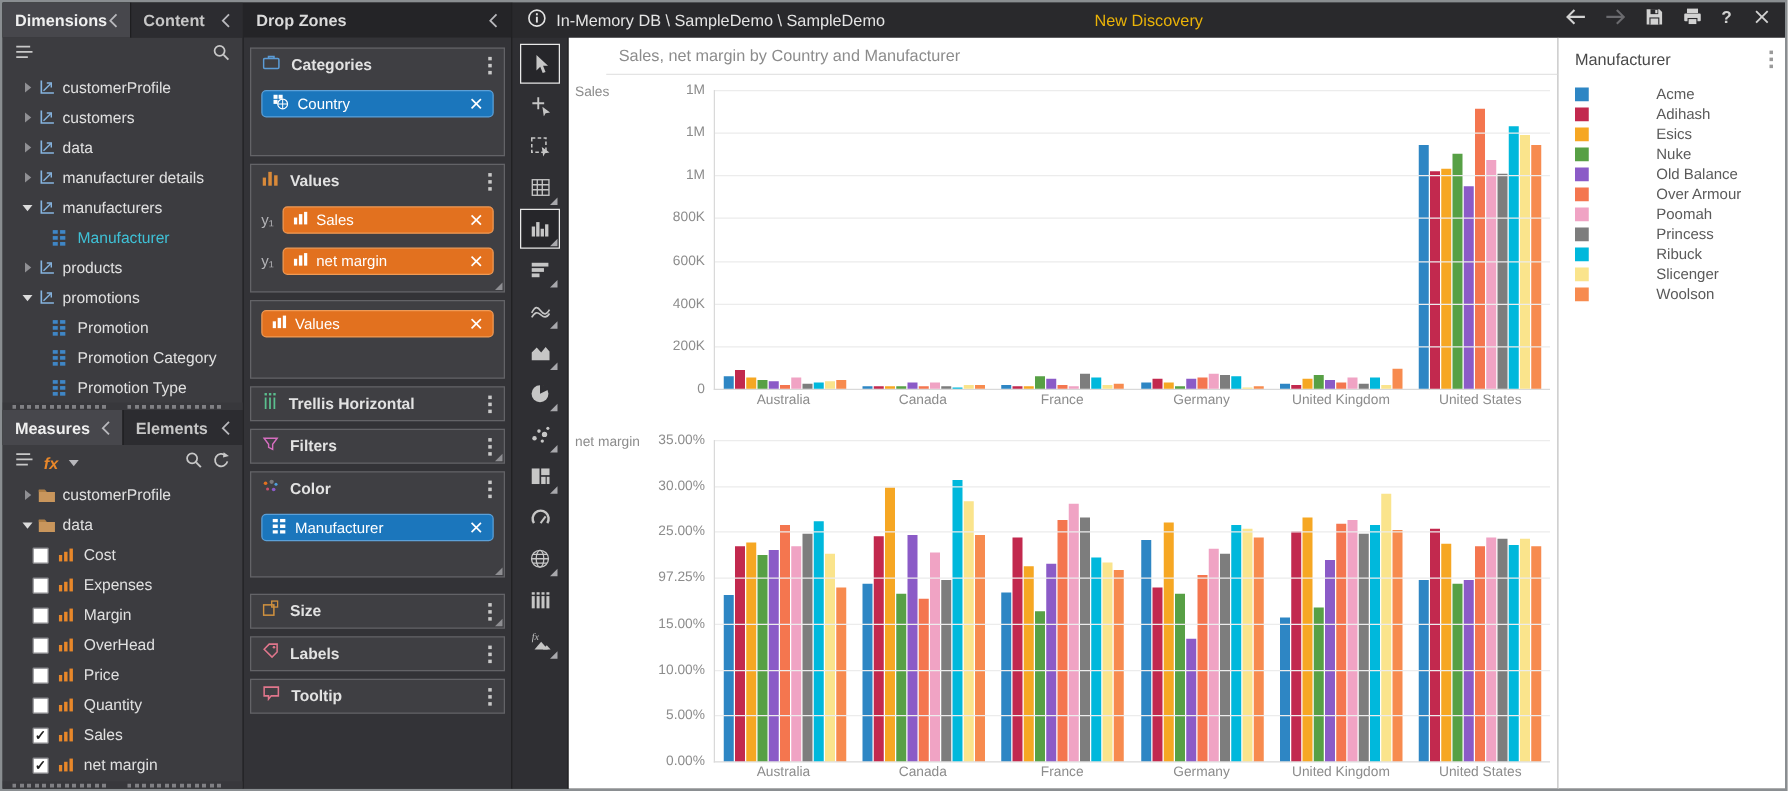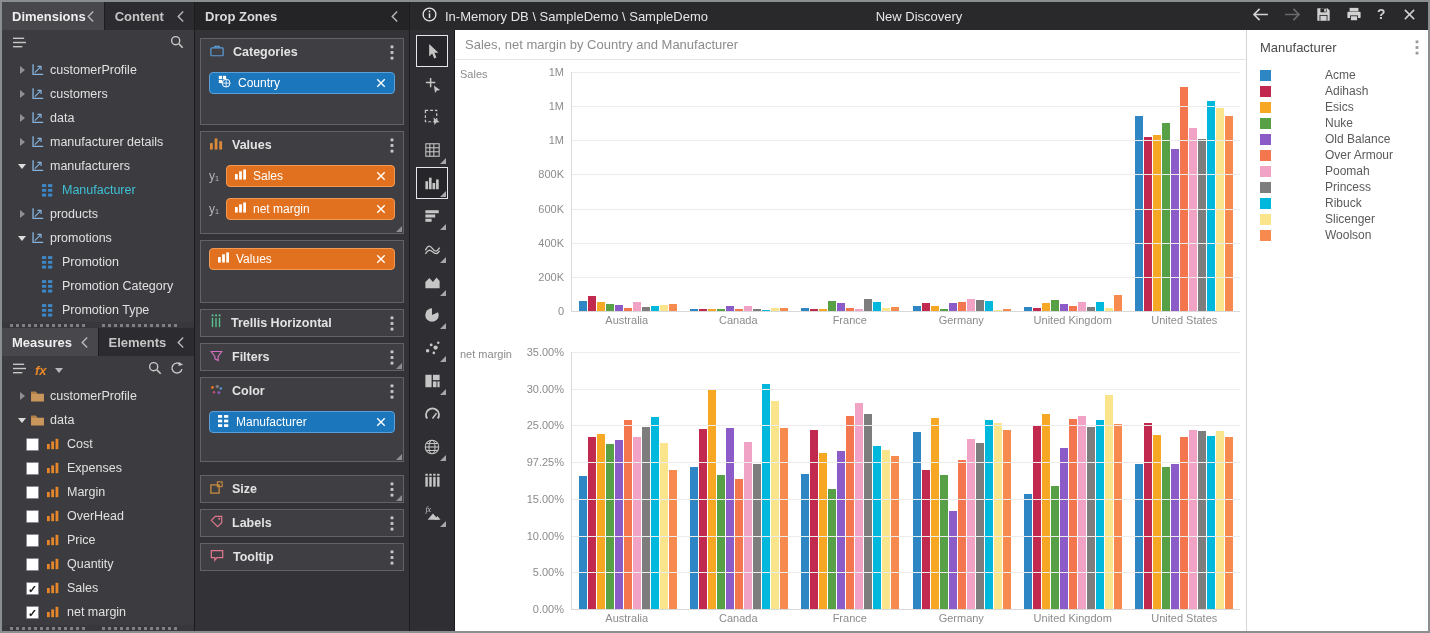--- a/index.html
+++ b/index.html
@@ -54,34 +54,34 @@
   .chip.blue { border:1px solid #5BA0D8; }
   .chip.orange { border:1px solid #F09A55; }
   .chip .x { display:flex; }
   .kebab { color:#C8C8C8; display:inline-flex; padding:0 3px; }
   .corner { position:absolute; bottom:1px; right:1px; width:0; height:0; border-bottom:6px solid #8E8E92; border-left:6px solid transparent; }
 
   
   .main { flex:1; display:flex; flex-direction:column; min-width:0; }
   .topbar { height:28px; flex:none; background:#29292C; display:flex; align-items:center; color:#E4E4E4; position:relative; }
   .tb-left { display:flex; align-items:center; gap:8px; padding-left:12px; font-size:13px; }
-  .tb-title { position:absolute; left:50%; transform:translateX(-50%); font-size:13px; color:#e5e5e5; }
+  .tb-title { position:absolute; left:50%; transform:translateX(-50%); font-size:13px; color:#eab308; }
   .tb-right { margin-left:auto; display:flex; align-items:center; gap:15px; padding-right:12px; color:#D2D2D2; }
   .tb-right .disabled { color:#6A6A6E; }
   .content { flex:1; display:flex; min-height:0; }
 
   
   .vtoolbar { width:45px; flex:none; background:#2F2F33; border-right:1px solid #1C1C1E; padding-top:5px; display:flex; flex-direction:column; align-items:center; }
   .vtool { width:32px; height:32px; margin-bottom:1px; display:flex; align-items:center; justify-content:center; color:#C6C6C6; position:relative; border:1px solid transparent; }
   .vtool.selected { border-color:#E8E8E8; background:#26262A; }
   .vtool .corner { border-bottom-color:#A8A8AC; }
 
   
   .chart-area { flex:1; background:#FFF; min-width:0; overflow:hidden; }
-  .chart-title { height:30px; line-height:30px; padding-left:10px; color:#8C8C8C; font-size:13px; border-bottom:1px solid #E4E4E4; }
+  .chart-title { height:30px; line-height:30px; padding-left:10px; color:#8C8C8C; font-size:13px; border-bottom:1px solid #E4E4E4;margin-left:30px; }
   .chart { position:relative; }
   #chart-0 { height:272px; }
   #chart-1 { height:290px; margin-top:8px; }
   .chart .plot { position:absolute; left:116px; right:6px; top:12px; bottom:20px; border-left:1px solid #D9D9D9; border-bottom:1px solid #D9D9D9; display:flex; }
   .group { flex:1; display:flex; align-items:flex-end; justify-content:center; gap:1px; }
   .bar { width:8px; min-height:1px; }
   .gridline { position:absolute; left:0; right:0; height:1px; background:#ECECEC; }
   .ytick { position:absolute; right:calc(100% + 8px); transform:translateY(-50%); font-size:11px; color:#8C8C8C; white-space:nowrap; }
   .xlabels { position:absolute; left:116px; right:6px; bottom:0; height:18px; display:flex; }
   .xlabels span { flex:1; text-align:center; font-size:11px; color:#8C8C8C; }

